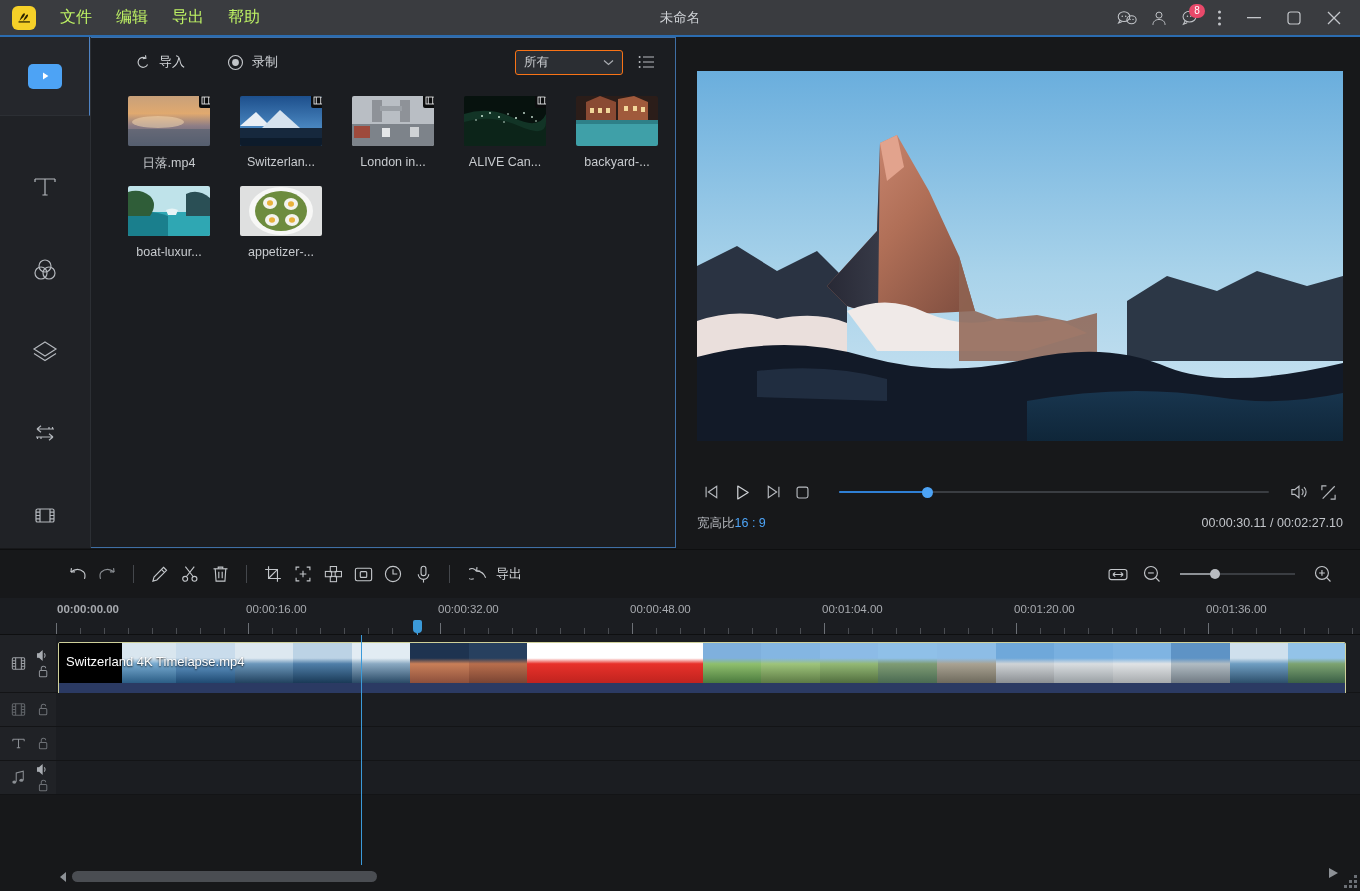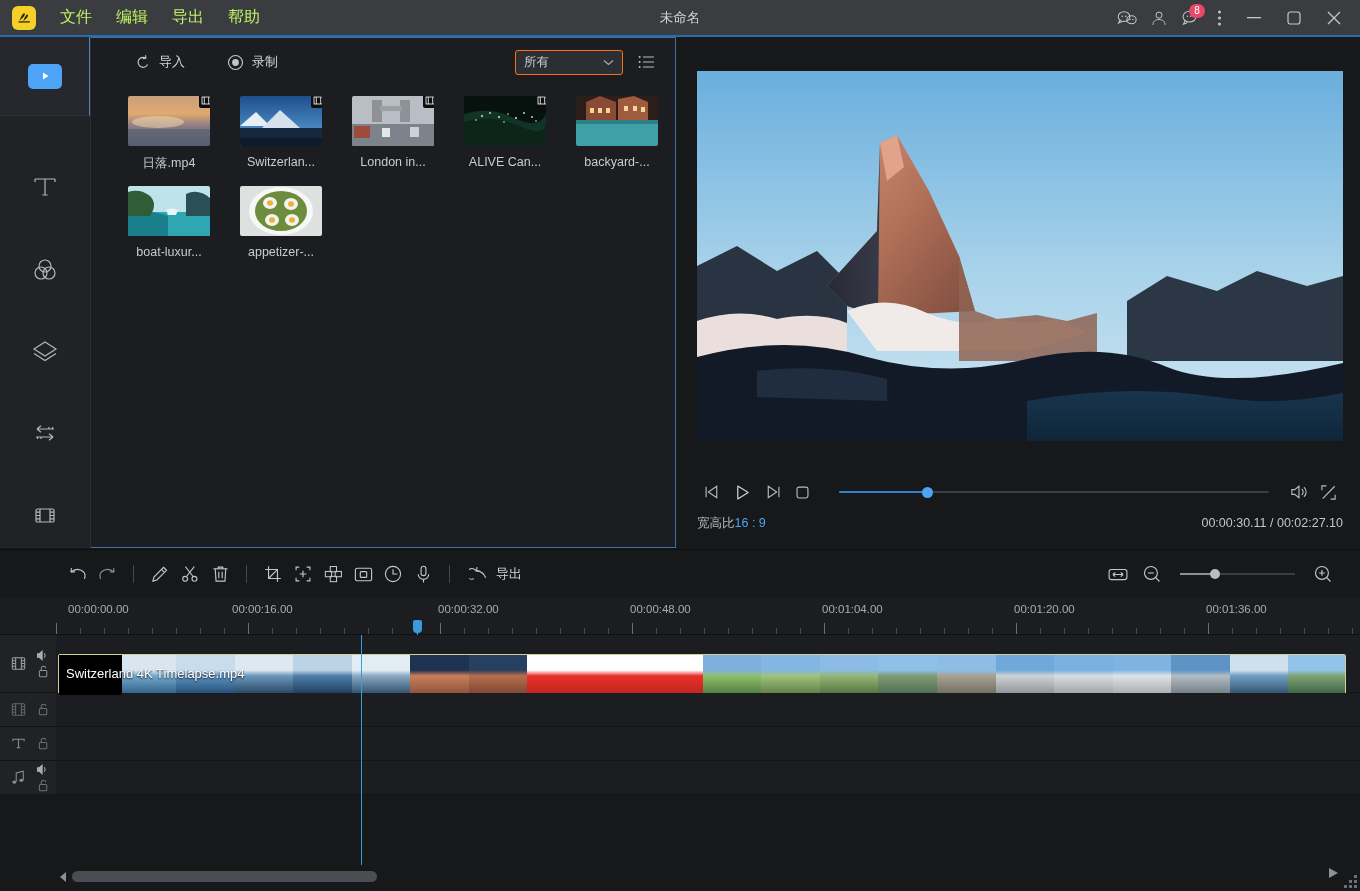--- a/index.html
+++ b/index.html
@@ -201,21 +201,21 @@
     position: absolute; left: 0; width: 56px; background: #202226;
     display: flex; align-items: center; justify-content: space-between; padding: 0 7px 0 9px;
     border-bottom: 1px solid #131416;
   }
   .th-icons { display: flex; flex-direction: column; align-items: center; gap: 3px; }
   .track-lane {
     position: absolute; left: 56px; right: 0; background: #1b1d21;
     border-bottom: 1px solid #131416;
   }
   .clip {
-    position: absolute; top: 19px; height: 64px; border: 1px solid #cfd09a; border-radius: 2px;
+    position: absolute; top: 7px; height: 64px; border: 1px solid #cfd09a; border-radius: 2px;
     overflow: hidden; background: #2b3a63;
   }
   .clip-strip { position: absolute; left: 0; top: 0; right: 0; height: 40px; display: flex; }
   .clip-frame { height: 40px; flex: none; }
   .clip-audio { position: absolute; left: 0; right: 0; bottom: 0; height: 12px; background: #6f7fb8; }
   .clip-title {
     position: absolute; left: 7px; top: 11px; font-size: 13px; color: #fff; z-index: 3;
     text-shadow: 0 1px 2px rgba(0,0,0,.9); white-space: nowrap;
   }
   .clip-fade {
@@ -837,30 +837,30 @@
               <circle cx="8.4" cy="8.4" r="6.8"></circle>
                 <path d="M5.4 8.4 H11.4 M8.4 5.4 V11.4"></path>
                 <path d="M13.4 13.4 L17.4 17.4"></path>
             </svg>
           </span>
         </div>
       </div>
     </div>
 
     <div class="ruler" id="ruler">
-        <div class="rl-label" style="left: 68px;">00:00:00.00</div>
+        <div class="rl-label" style="left: 57px; font-weight: bold;">00:00:00.00</div>
         <div class="rl-tick major" style="left: 56px;"></div>
         <div class="rl-tick minor" style="left: 80px;"></div>
         <div class="rl-tick minor" style="left: 104px;"></div>
         <div class="rl-tick minor" style="left: 128px;"></div>
         <div class="rl-tick minor" style="left: 152px;"></div>
         <div class="rl-tick minor" style="left: 176px;"></div>
         <div class="rl-tick minor" style="left: 200px;"></div>
         <div class="rl-tick minor" style="left: 224px;"></div>
-        <div class="rl-label" style="left: 232px;">00:00:16.00</div>
+        <div class="rl-label" style="left: 246px;">00:00:16.00</div>
         <div class="rl-tick major" style="left: 248px;"></div>
         <div class="rl-tick minor" style="left: 272px;"></div>
         <div class="rl-tick minor" style="left: 296px;"></div>
         <div class="rl-tick minor" style="left: 320px;"></div>
         <div class="rl-tick minor" style="left: 344px;"></div>
         <div class="rl-tick minor" style="left: 368px;"></div>
         <div class="rl-tick minor" style="left: 392px;"></div>
         <div class="rl-tick minor" style="left: 416px;"></div>
         <div class="rl-label" style="left: 438px;">00:00:32.00</div>
         <div class="rl-tick major" style="left: 440px;"></div>

